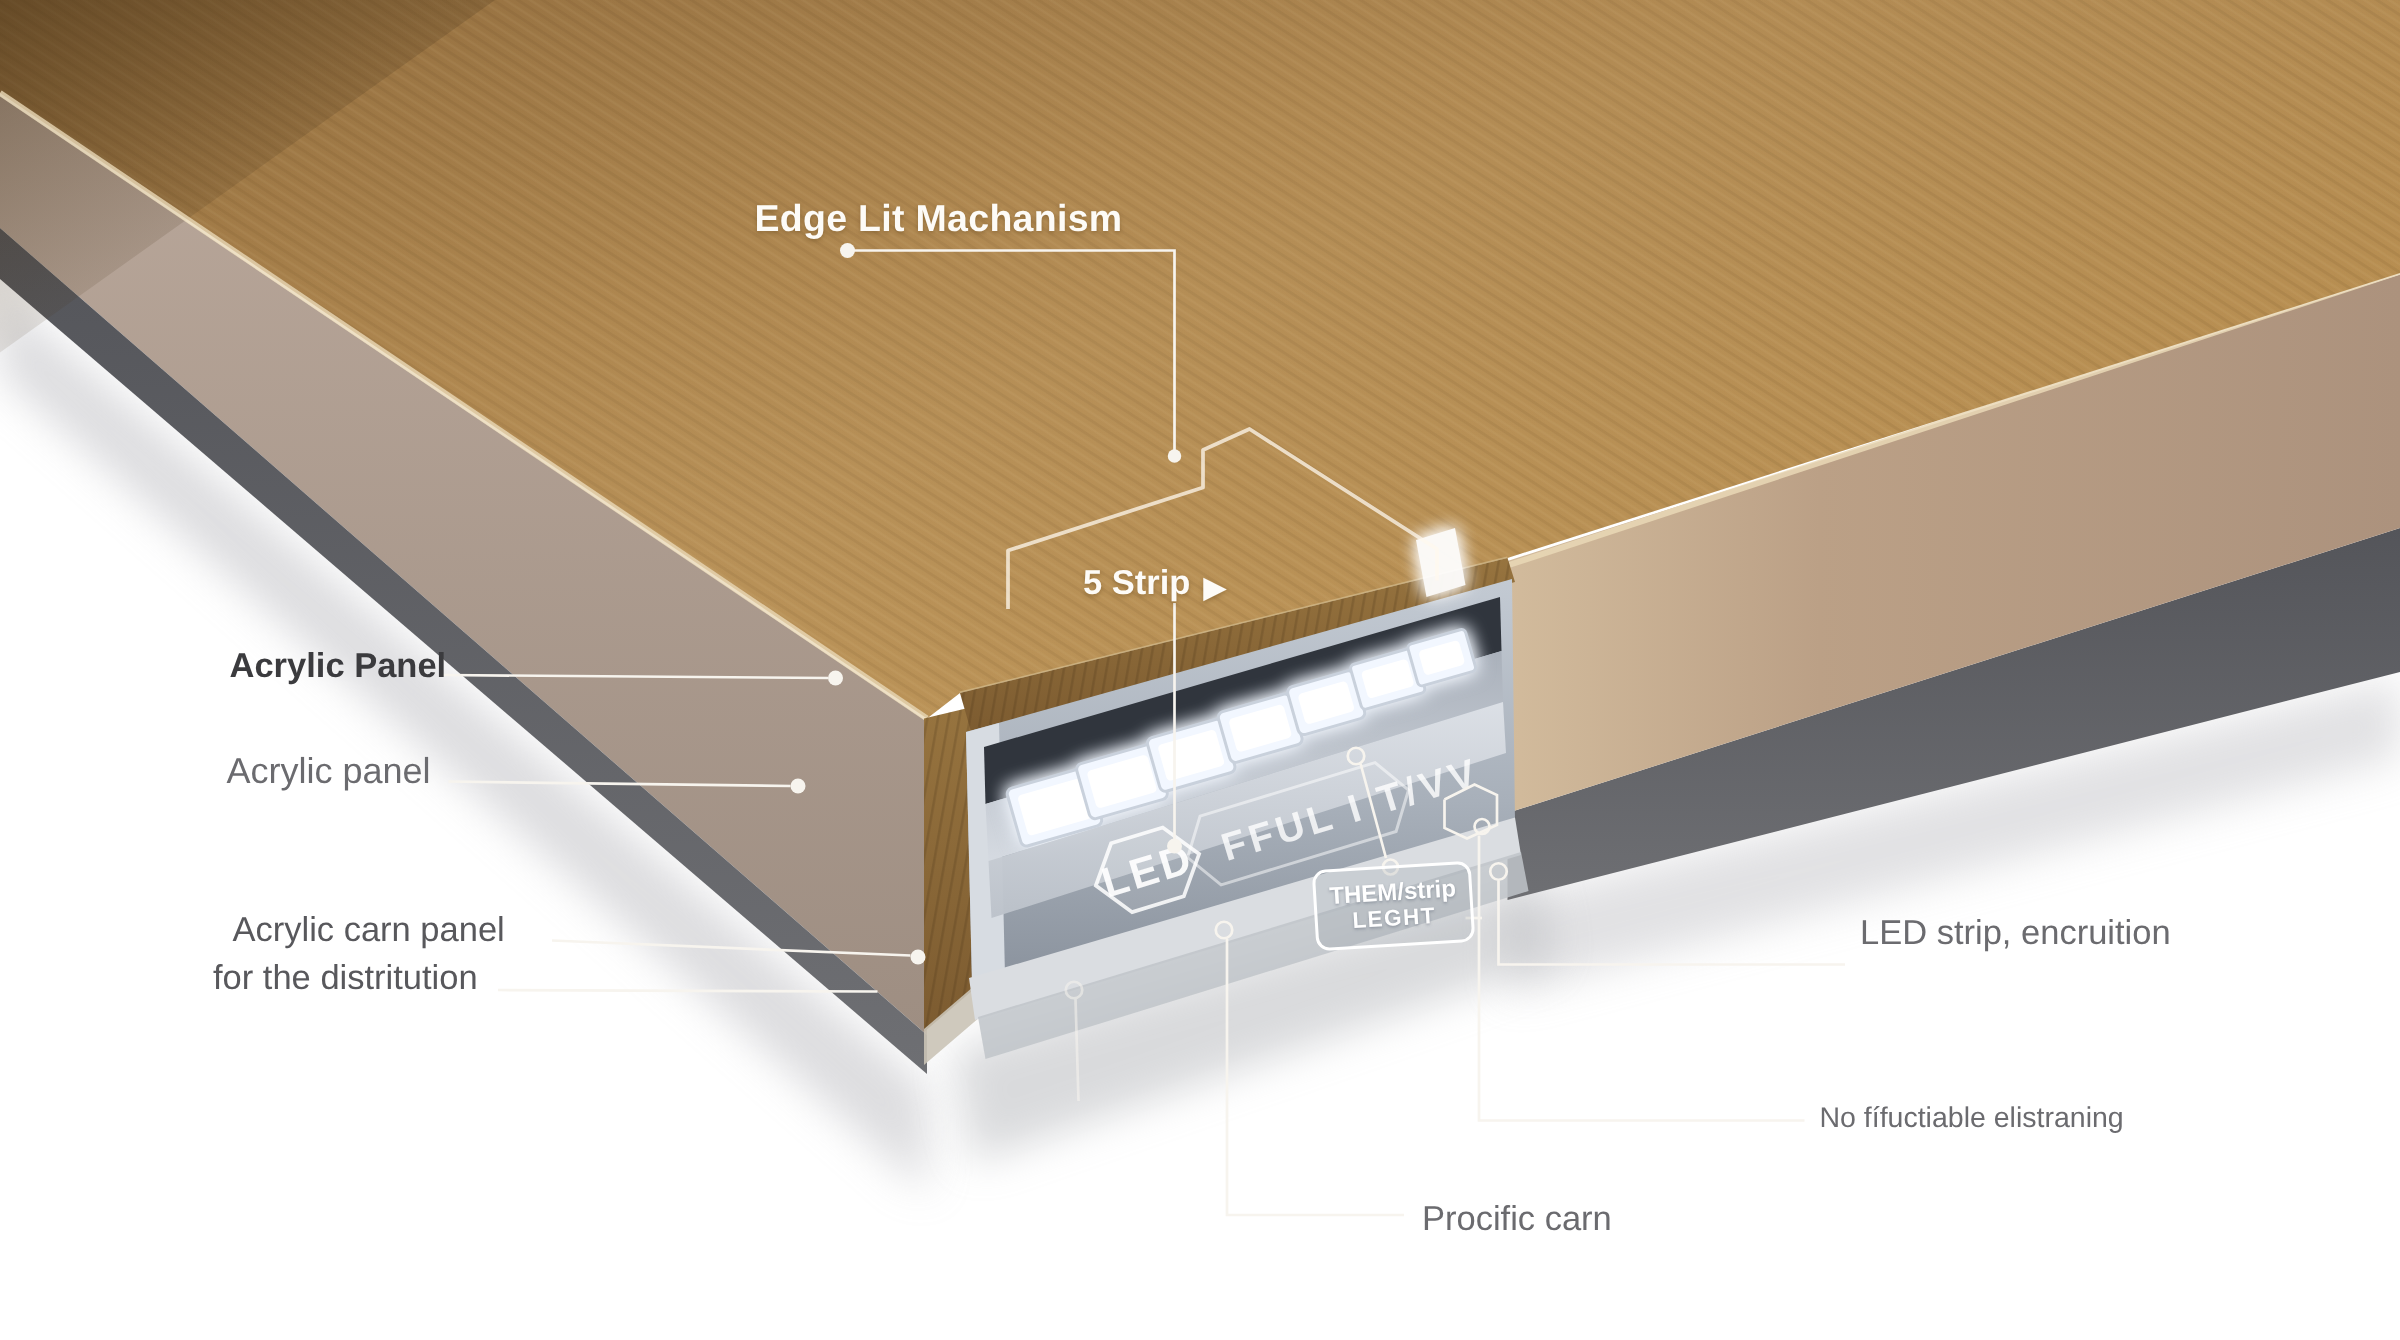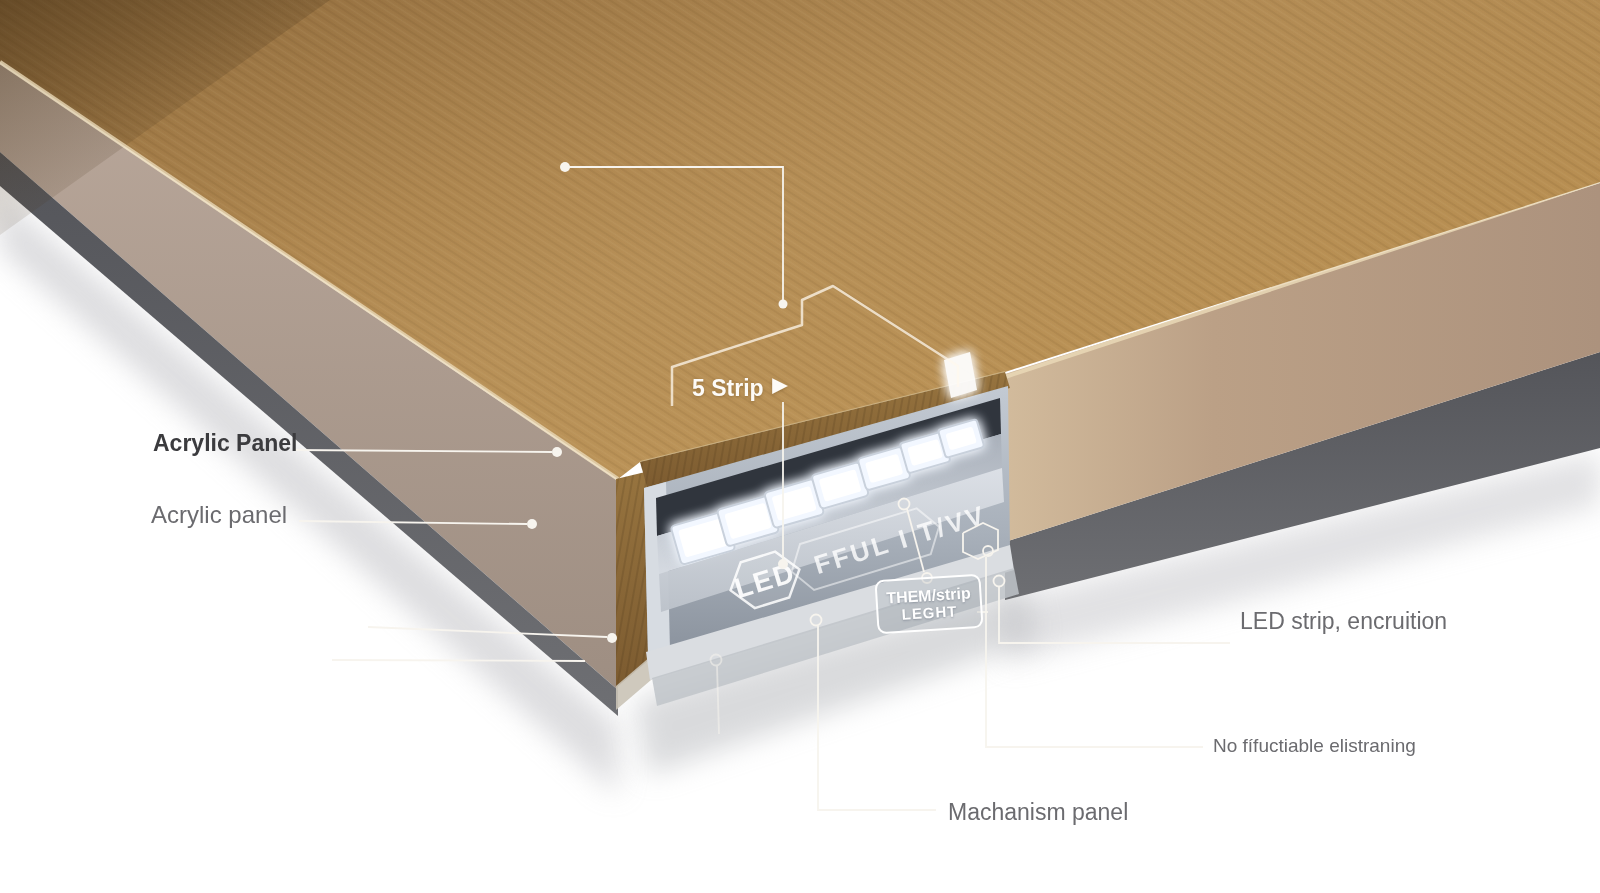--- a/index.html
+++ b/index.html
@@ -7,21 +7,21 @@
          font-family:"Liberation Sans", sans-serif;}
   .stage svg{position:absolute;left:0;top:0;}
 
   .lbl{position:absolute;white-space:nowrap;}
   .lbl-white{color:#fdfbf7;font-weight:bold;text-shadow:0 1px 3px rgba(90,60,20,.35);}
   .lbl-dark{color:#3b3b3e;font-weight:bold;}
   .lbl-gray{color:#6b6b6f;}
   .lbl-midgray{color:#58585c;}
 
   #edge-lit{left:503px;top:132px;font-size:25px;letter-spacing:.2px;}
-  #five-strip{left:692px;top:375px;font-size:23px;display:flex;align-items:flex-start;gap:9px;}
+  #five-strip{left:722px;top:375px;font-size:23px;display:flex;align-items:flex-end;gap:9px;}
   #five-strip .arrow{font-size:19px;line-height:1;}
   #acrylic-primary{left:153px;top:430px;font-size:23px;}
   #acrylic-secondary{left:151px;top:501px;font-size:24px;font-weight:400;}
   #distribution{left:142px;top:603px;font-size:23px;line-height:32px;font-weight:400;}
   #distribution .l1{padding-left:13px;}
   #led-strip-label{left:1240px;top:608px;font-size:23px;font-weight:400;}
   #no-fif-label{left:1213px;top:735px;font-size:19px;font-weight:400;}
   #procific-label{left:948px;top:799px;font-size:23px;font-weight:400;}
 
   #them-badge{position:absolute;left:876px;top:577px;width:102px;height:50px;
@@ -235,35 +235,40 @@
       <circle cx="816" cy="620" r="5.5"></circle>
       <path d="M818,626 V810 H936"></path>
     </g>
     <g opacity="0.55">
       <circle cx="716" cy="660" r="5.5"></circle>
       <path d="M717,666 L719,734"></path>
     </g>
   </g>
 </svg>
 
+<div id="edge-lit" class="lbl lbl-white">Edge Lit Machanism</div>
 
 <div id="five-strip" class="lbl lbl-white">
   <span>5 Strip</span>
   <span class="arrow">▶</span>
 </div>
 
 <div id="acrylic-primary" class="lbl lbl-dark">Acrylic Panel</div>
 
 <div id="acrylic-secondary" class="lbl lbl-gray">Acrylic panel</div>
 
+<div id="distribution" class="lbl lbl-midgray">
+  <div class="l1">Acrylic carn panel</div>
+  <div class="l2">for the distritution</div>
+</div>
 
 <div id="led-strip-label" class="lbl lbl-gray">LED strip, encruition</div>
 
 <div id="no-fif-label" class="lbl lbl-gray">No fífuctiable elistraning</div>
 
-<div id="procific-label" class="lbl lbl-gray">Machanism panel</div>
+<div id="procific-label" class="lbl lbl-gray">Procific carn</div>
 
 <div id="them-badge">
   <div class="b1">THEM/strip</div>
   <div class="b2">LEGHT</div>
 </div>
 
 </div>
 
 </body></html>

